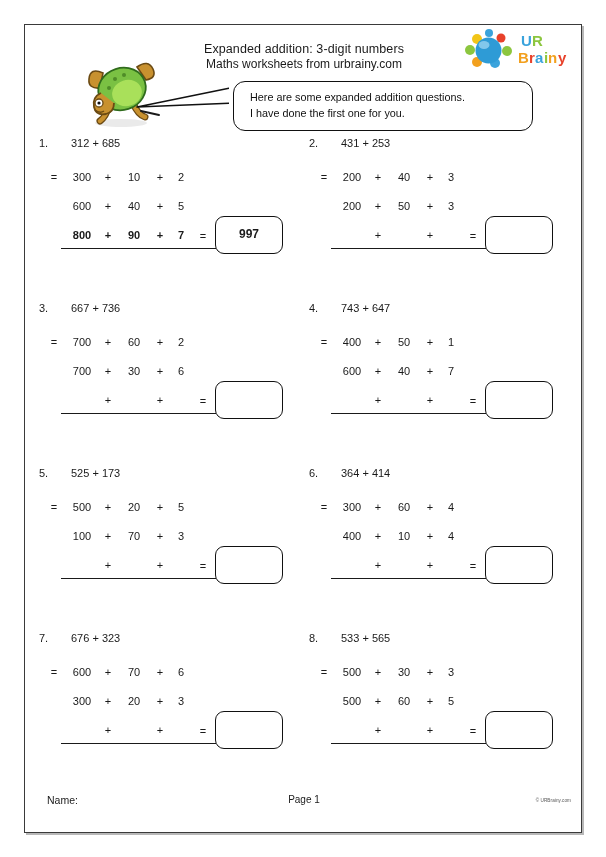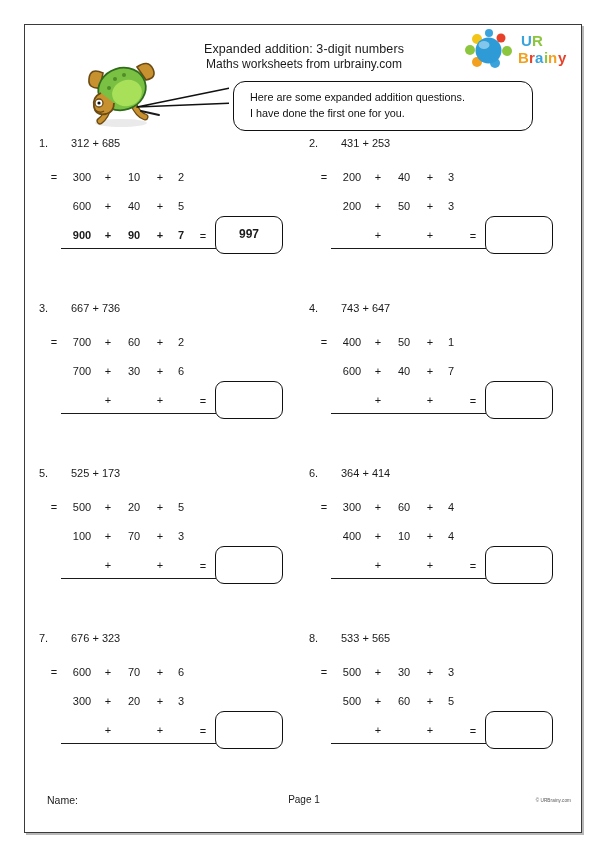--- a/index.html
+++ b/index.html
@@ -319,21 +319,21 @@
           </div>
           <div class="erow">
             <span class="cell c-h">600</span>
             <span class="cell c-p1">+</span>
             <span class="cell c-t">40</span>
             <span class="cell c-p2">+</span>
             <span class="cell c-u">5</span>
           </div>
           <div class="rule"></div>
           <div class="erow result total">
-            <span class="cell c-h">900</span>
+            <span class="cell c-h">800</span>
             <span class="cell c-p1">+</span>
             <span class="cell c-t">90</span>
             <span class="cell c-p2">+</span>
             <span class="cell c-u">7</span>
             <span class="eqfinal">=</span>
             <span class="answerbox">997</span>
           </div>
         </div>
       </div>
 

